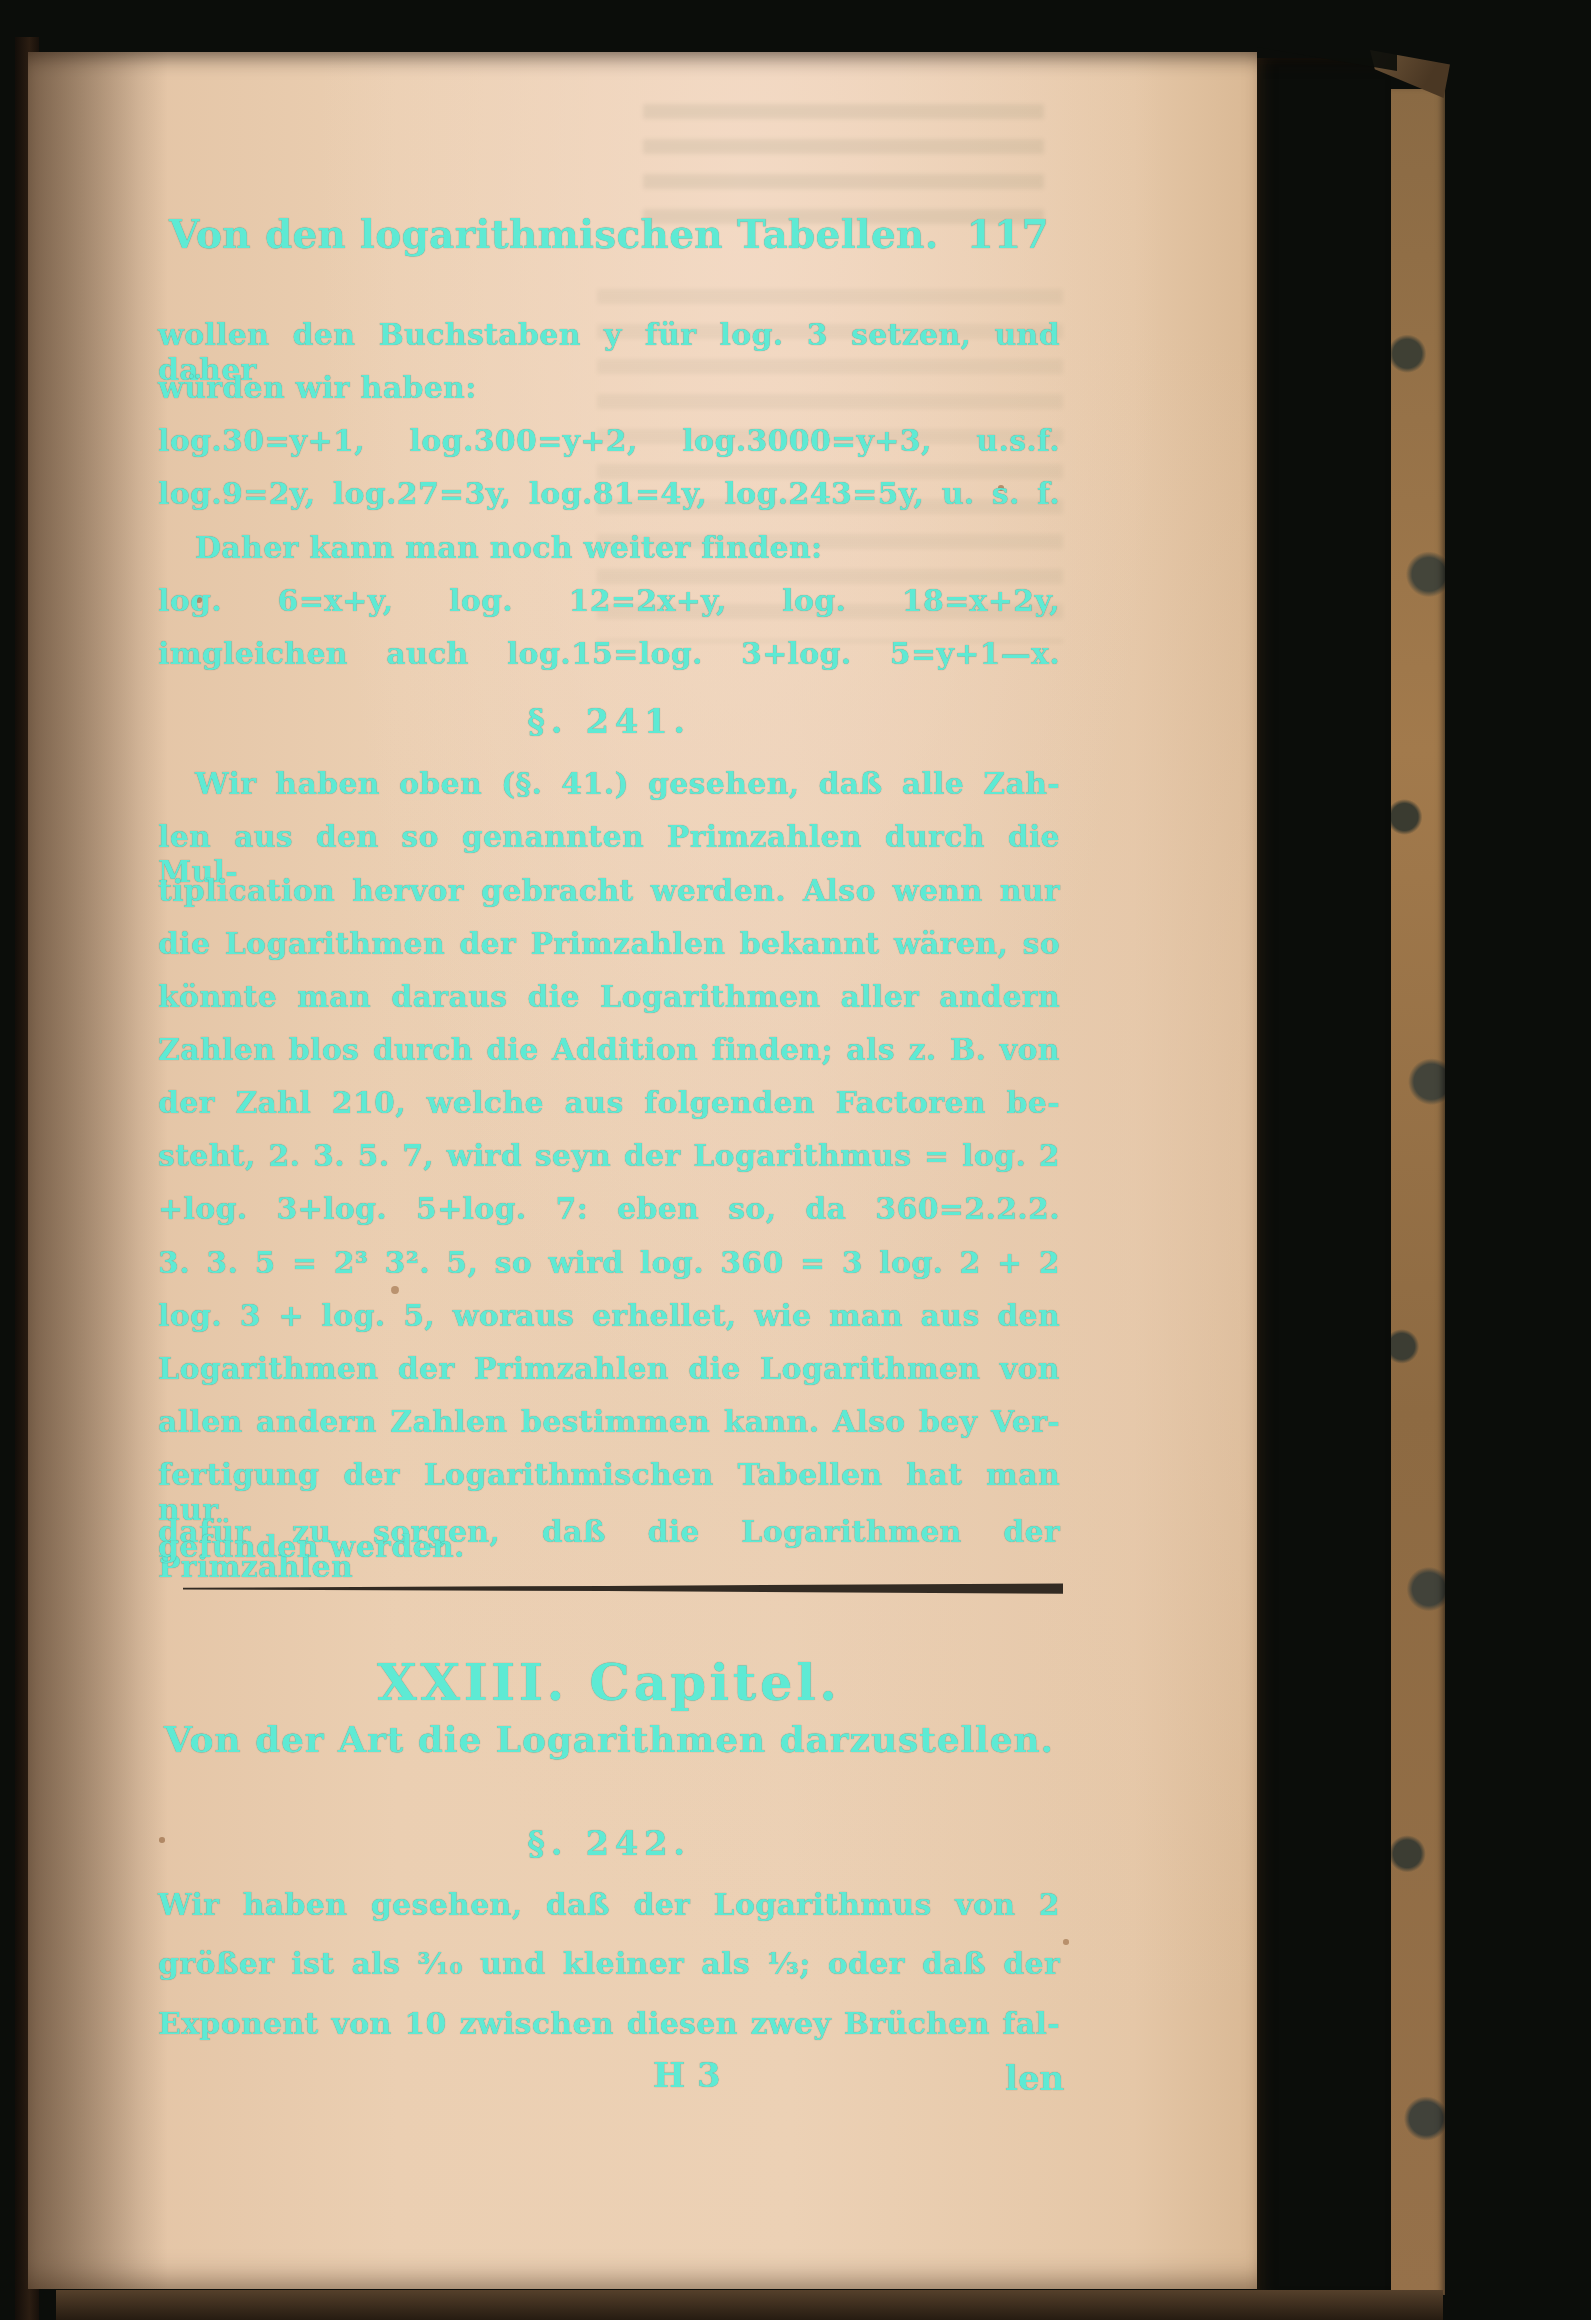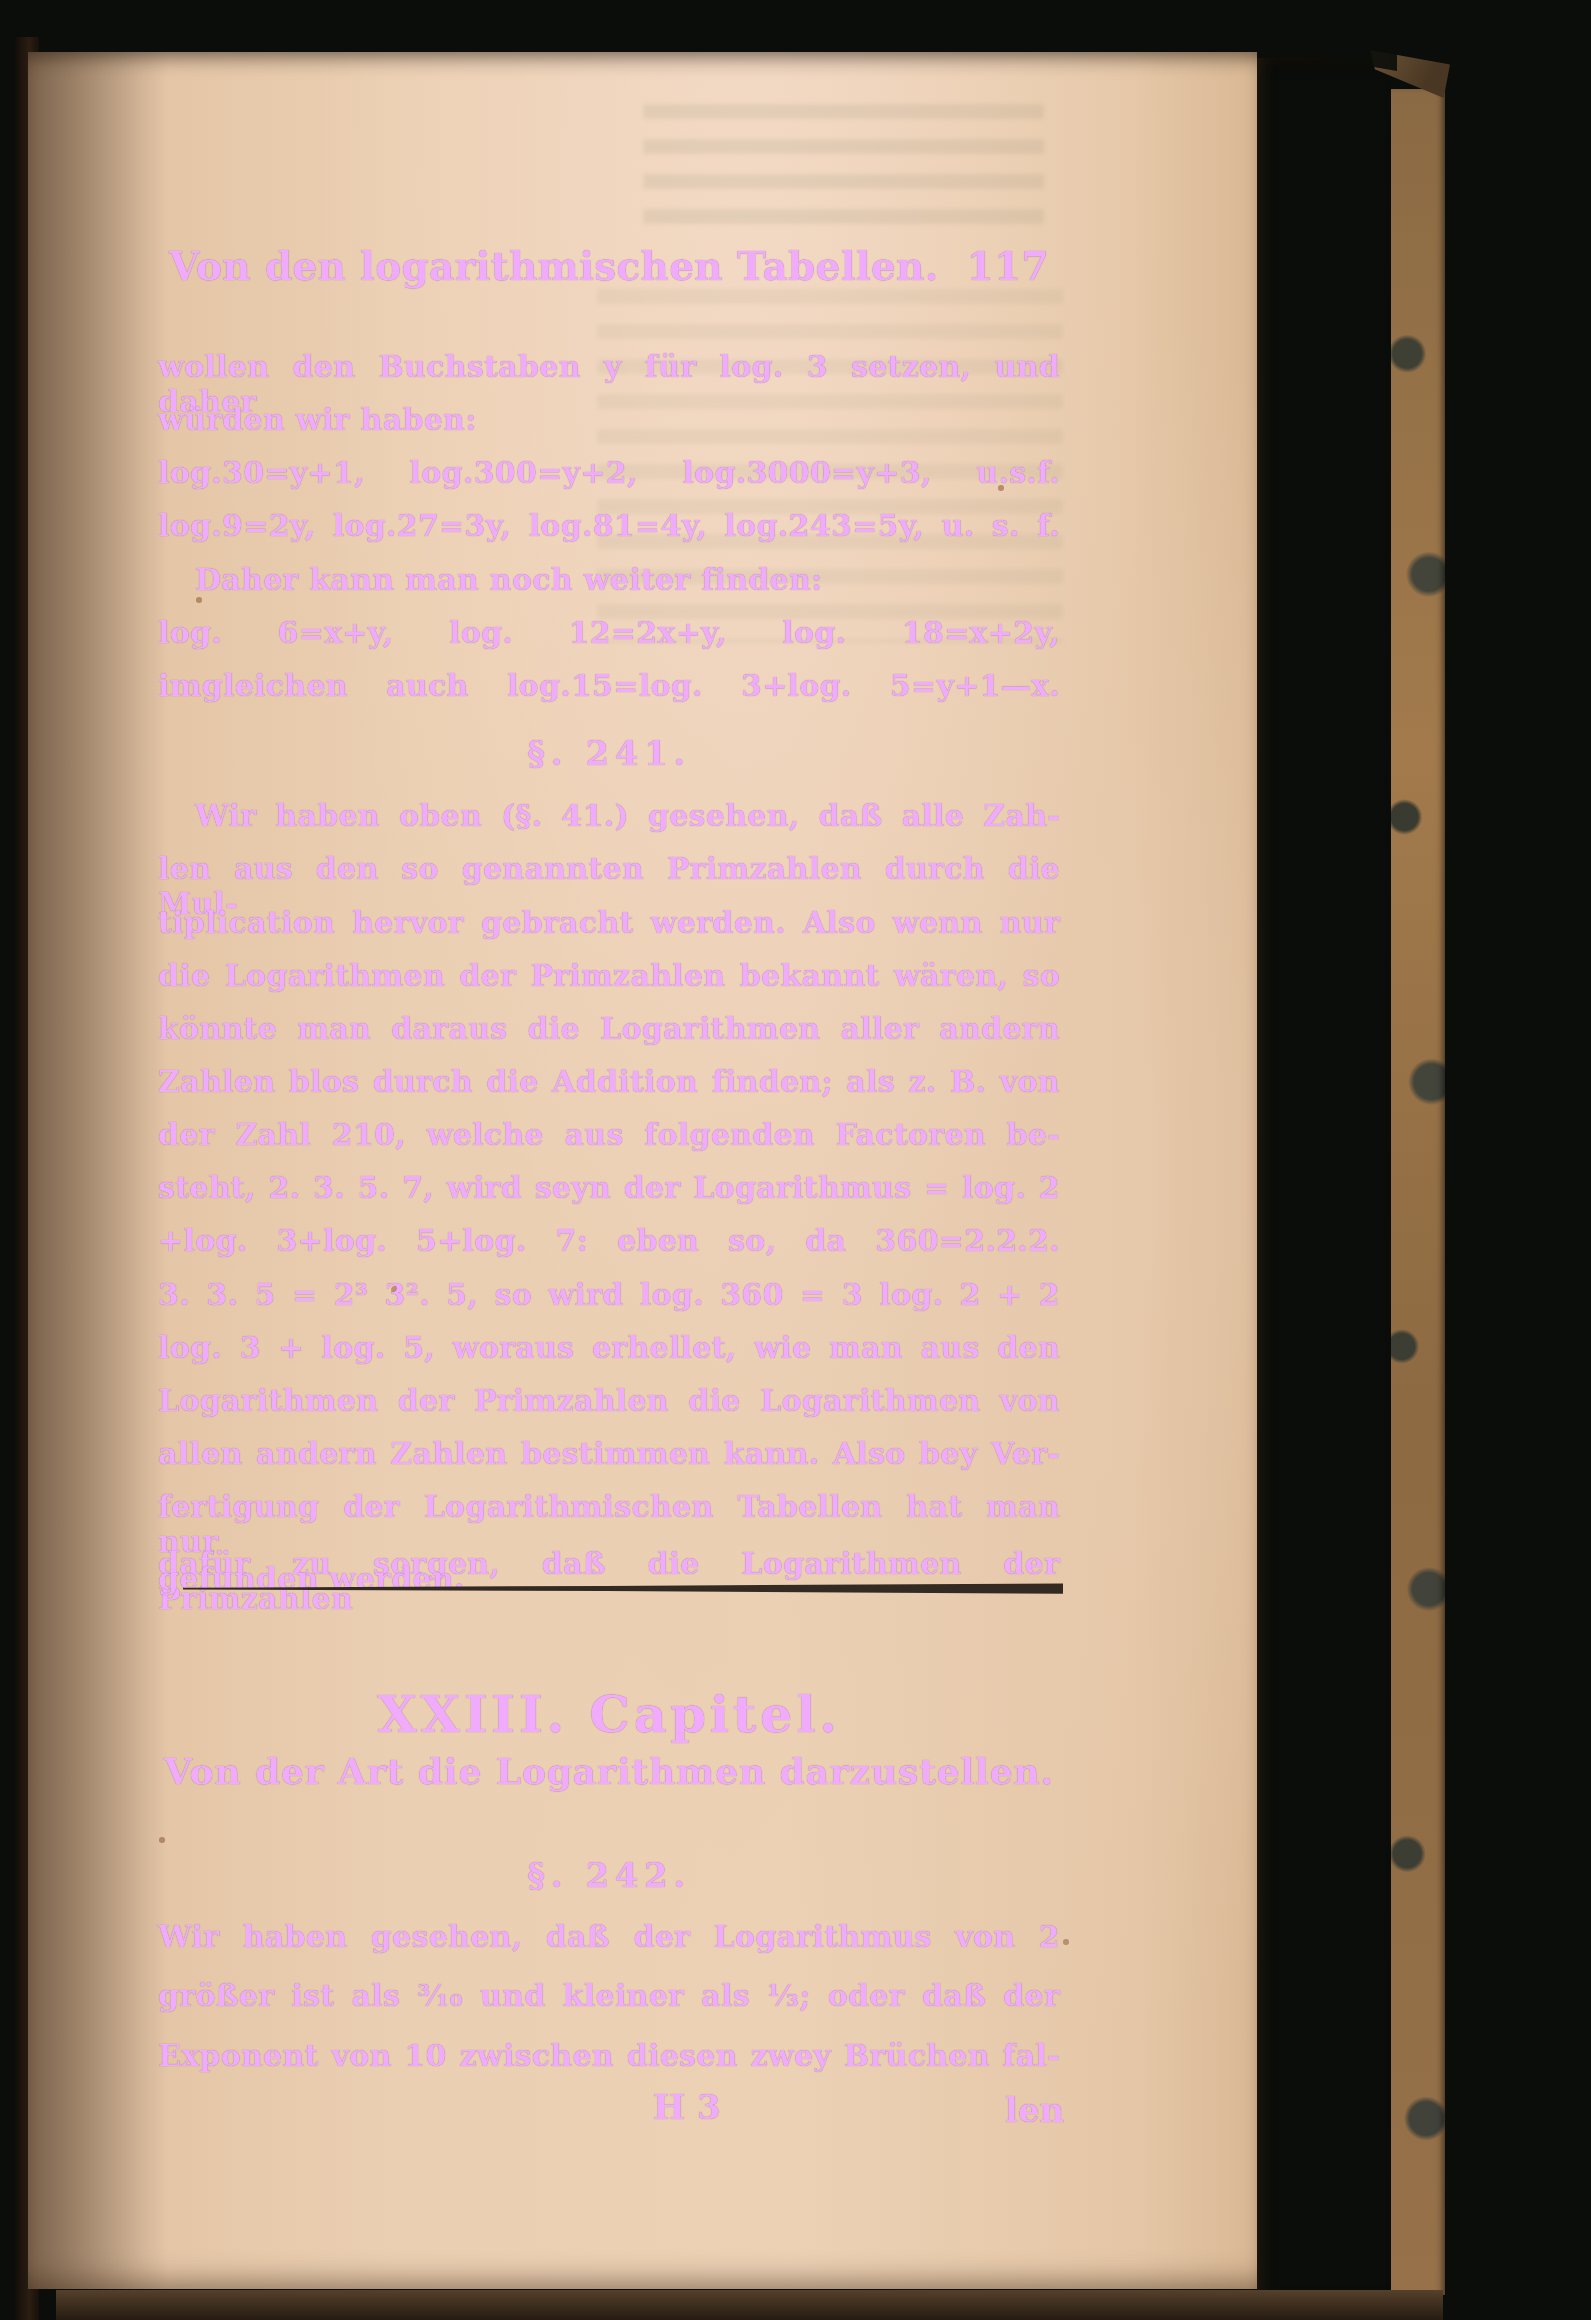--- a/index.html
+++ b/index.html
@@ -40,21 +40,21 @@
         background:#0b0d0a;clip-path:polygon(0 0,100% 0,100% 100%);opacity:.9;}
   .bottom-board{position:absolute;left:56px;top:2290px;width:1387px;height:31px;
         background:linear-gradient(180deg,#55402b,#241a10);}
   
   .ghost{position:absolute;opacity:.11;filter:blur(1.9px);
         background:repeating-linear-gradient(180deg,#6d7258 0 15px,rgba(109,114,88,0) 15px 35px);}
   .fox{position:absolute;width:5.6px;height:5.6px;border-radius:50%;background:#8a5a33;opacity:.55;
         box-shadow:196px 690px 0 0.9px #93633a,-37px 1240px 0 0 #8a5a33,112px 1995px 0 0.9px #7d5530,
                    867px 1342px 0 0 #93633a,802px -112px 0 0 #8a5a33;}
   
-  .ink{color:#f0abfc;text-shadow:0 0 0.9px rgba(53,45,37,.55);margin-top:32px;}
+  .ink{color:#5eead4;text-shadow:0 0 0.9px rgba(53,45,37,.55);}
   .tline{position:absolute;left:158px;width:902px;font-size:30px;font-weight:700;
          letter-spacing:0.3px;white-space:nowrap;}
   .j{white-space:normal;text-align:justify;text-align-last:justify;}
   .c{text-align:center;text-align-last:center;white-space:normal;}
   .ind{text-indent:37px;}
   .hdr{font-size:39px;display:flex;justify-content:center;gap:28px;white-space:nowrap;}
   .sec{font-size:34px;letter-spacing:5.6px;}
   .chap{font-size:51px;letter-spacing:3.7px;}
   .subt{font-size:36px;letter-spacing:0.9px;}
   .rule{position:absolute;left:183px;top:1583px;width:880px;height:11.2px;background:#332b23;

